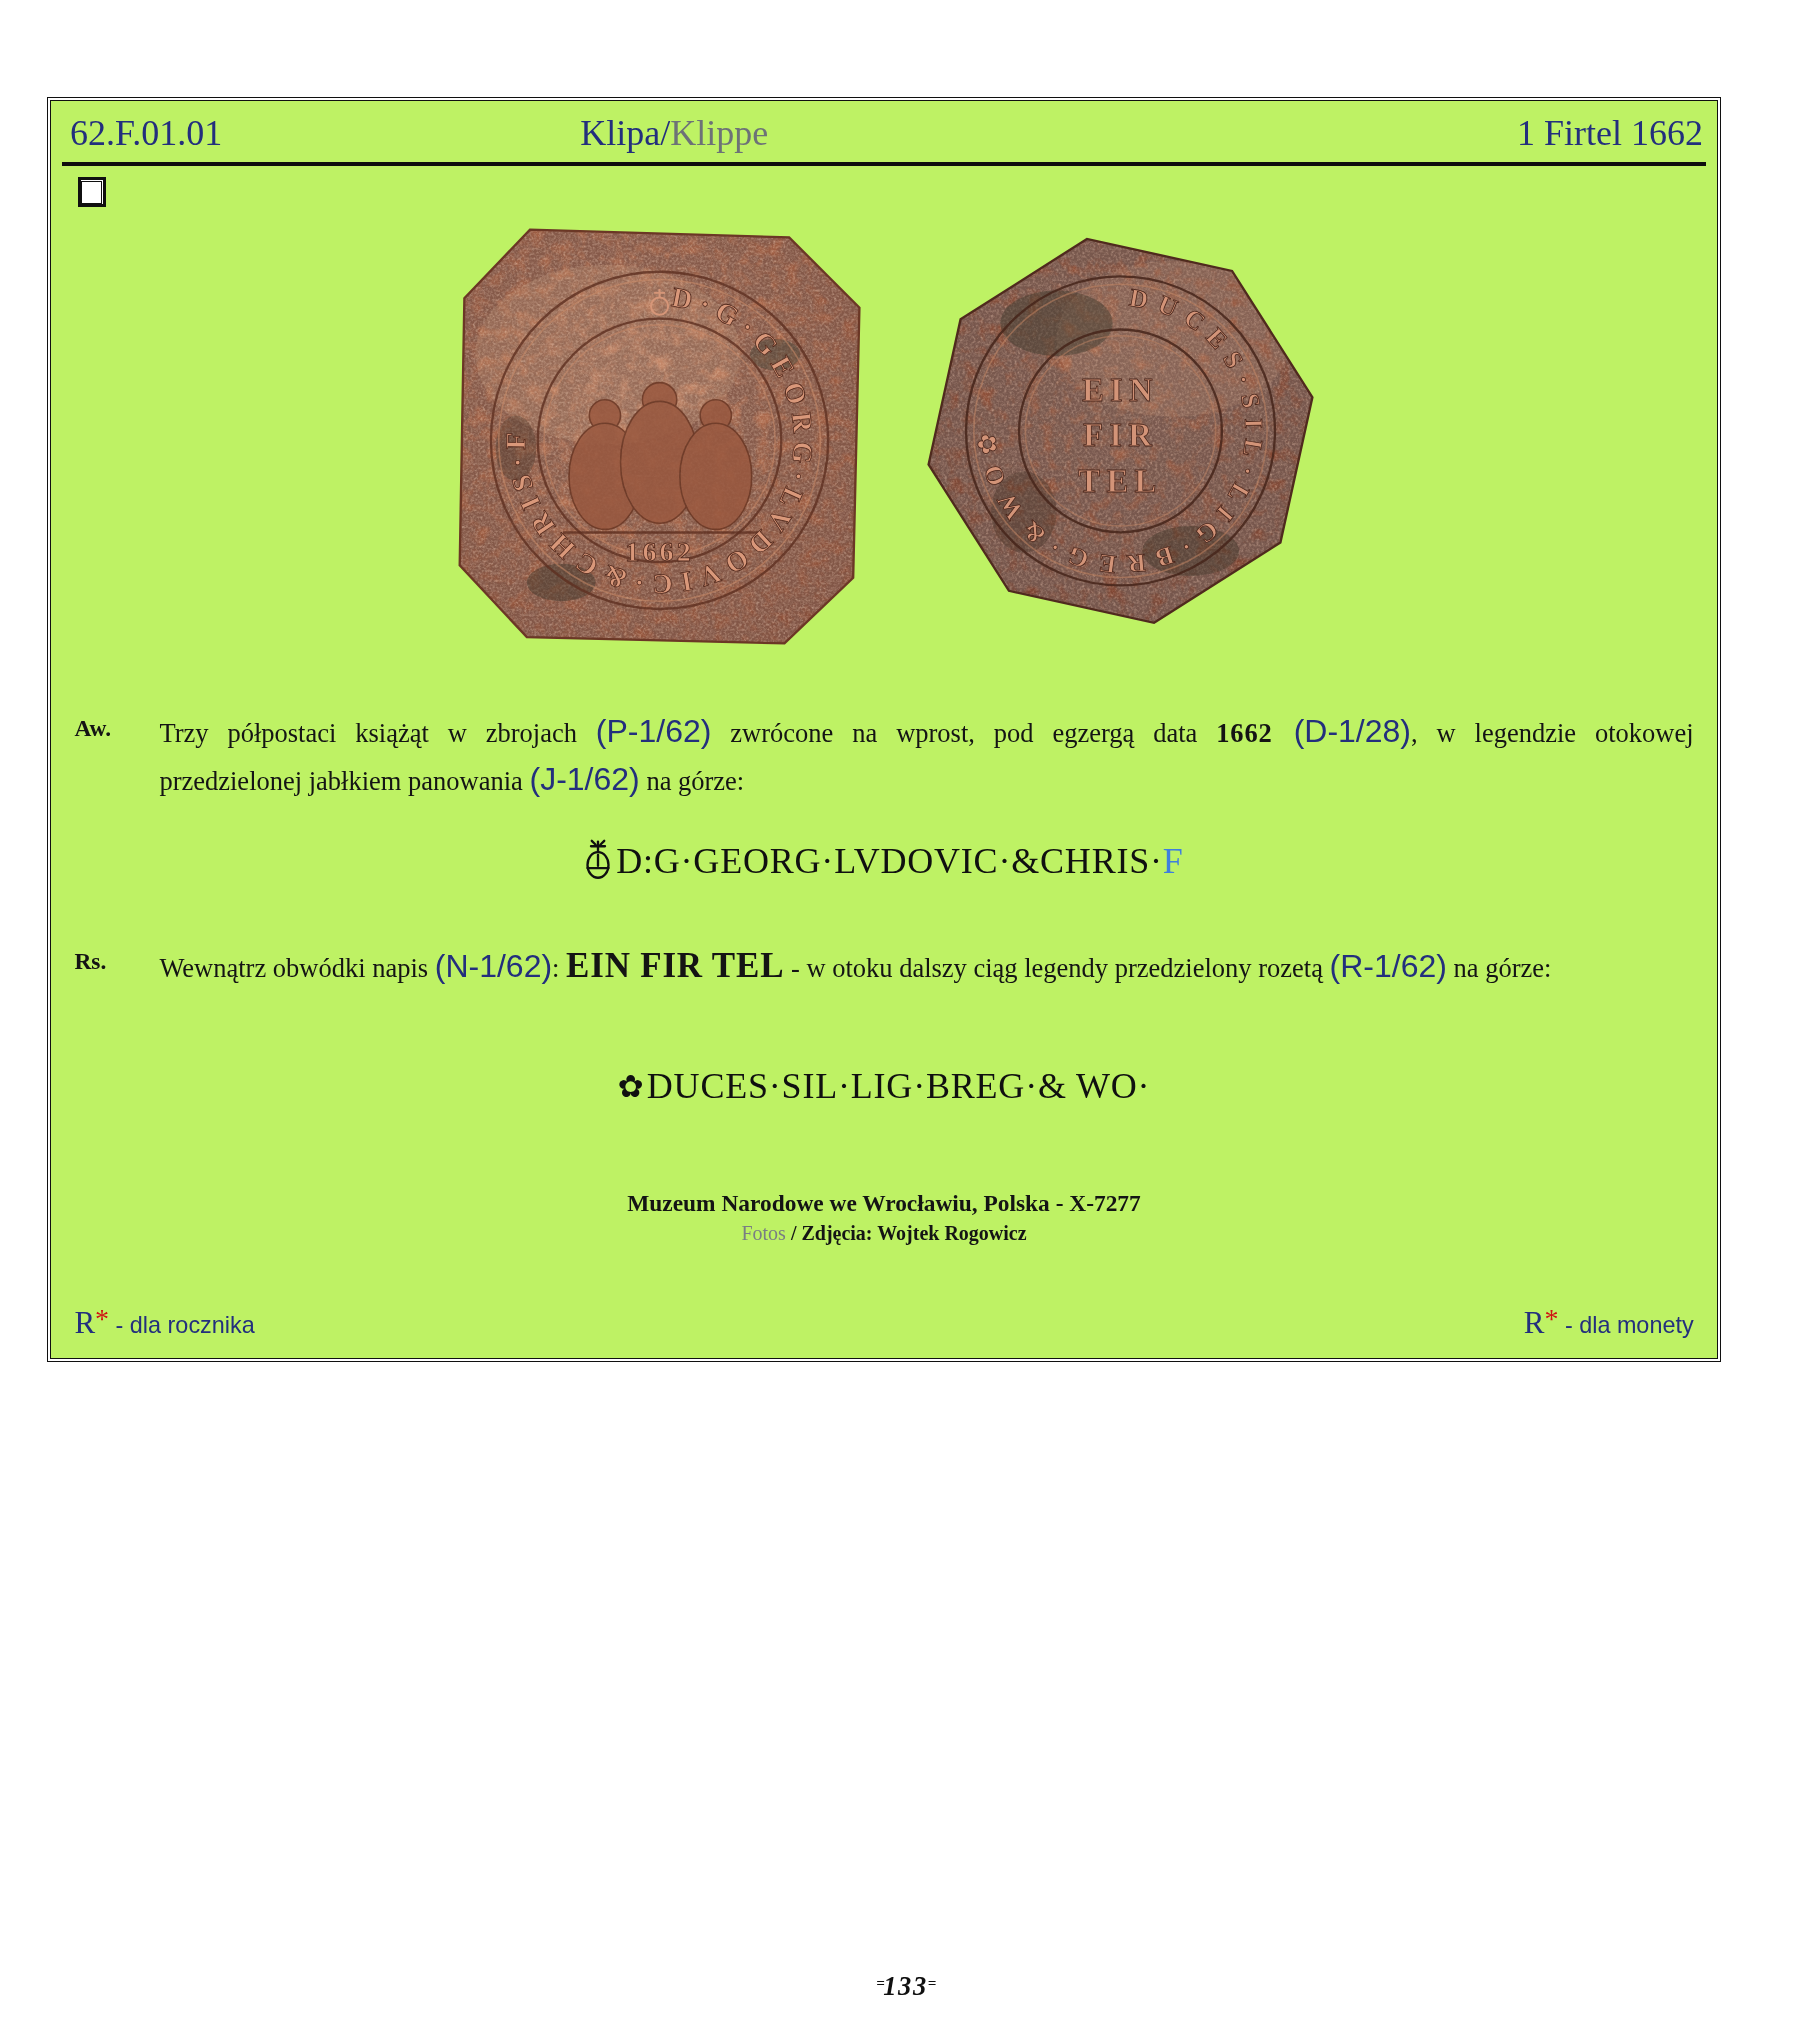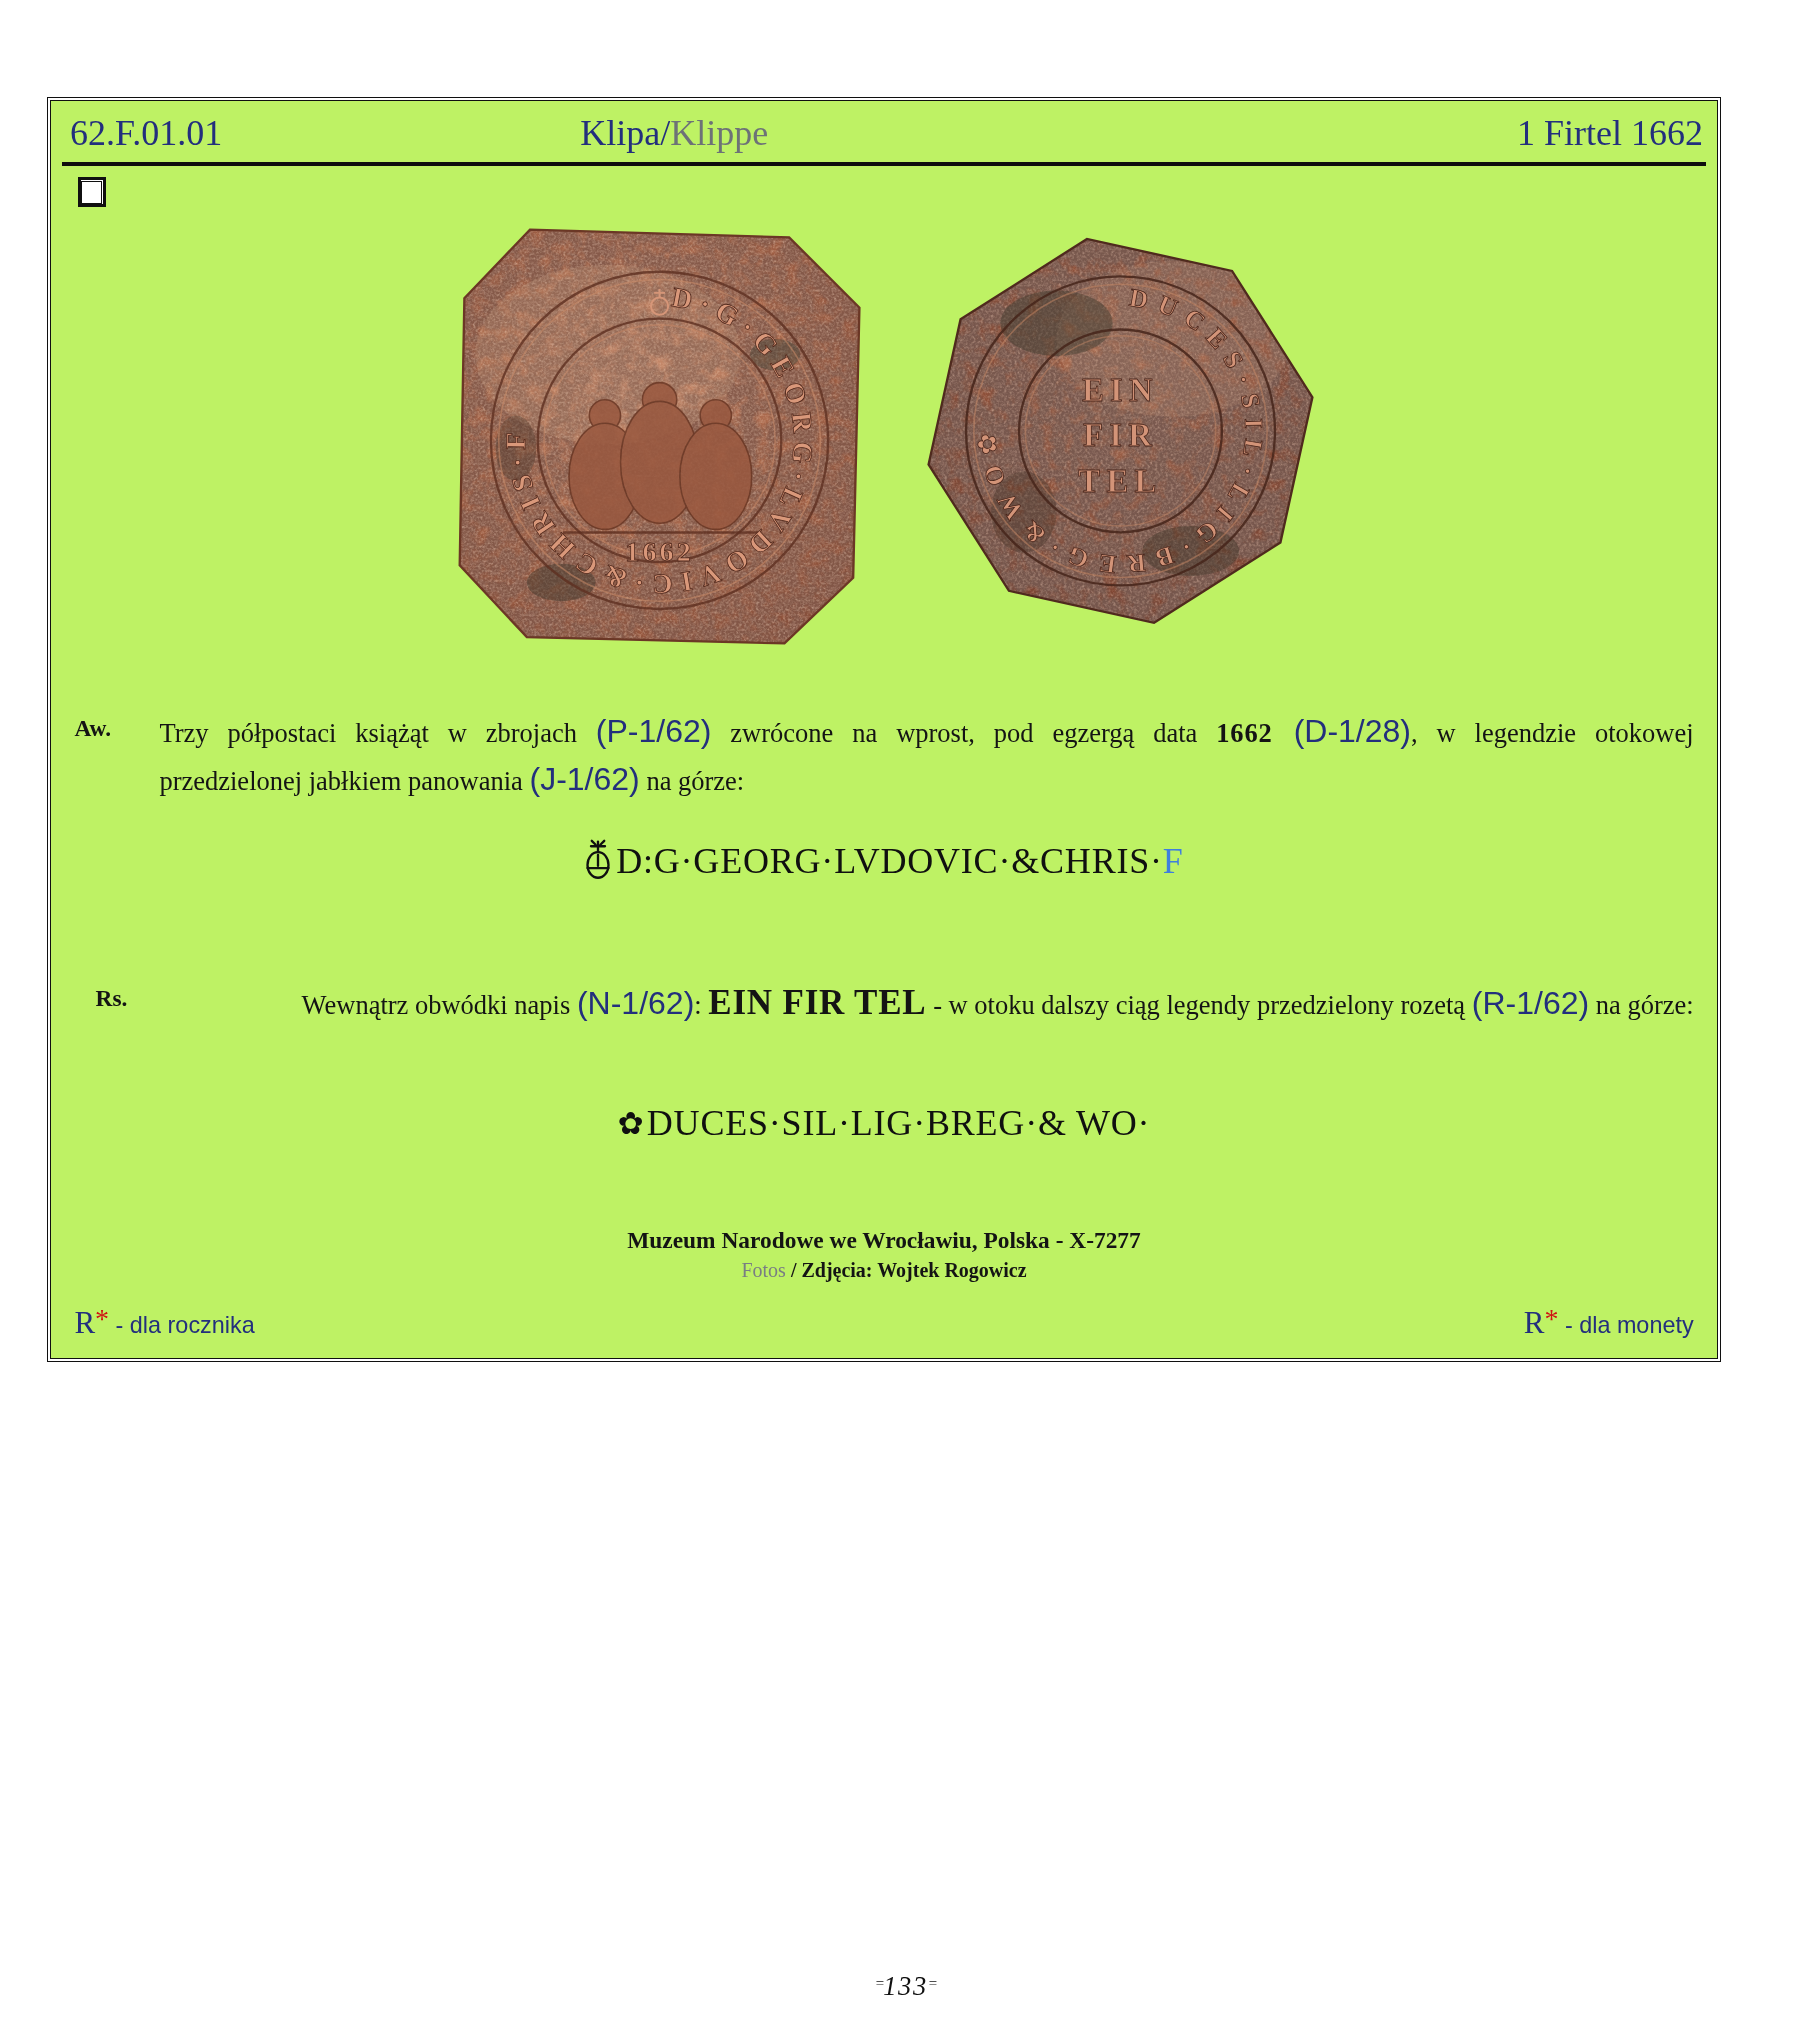--- a/index.html
+++ b/index.html
@@ -23,35 +23,35 @@
   .coins{display:flex;justify-content:center;align-items:flex-start;gap:44px;margin-top:6.2px;}
   .para{display:flex;margin:48px 23.4px 0 23.4px;font-size:26.5px;line-height:1.5;gap:32px;}
   .plabel{width:53px;flex:none;font-weight:700;font-size:23.4px;padding-top:4.7px;}
   .ptext{flex:1;}
   .jline{display:block;text-align:justify;text-align-last:justify;}
   .pline{display:block;}
   .ref{color:#232f7d;font-family:"Liberation Sans",sans-serif;font-size:32px;}
   .date{font-weight:700;letter-spacing:0.8px;}
   .insc{font-size:35px;font-weight:700;letter-spacing:0.8px;}
   .nowrap{white-space:nowrap;}
-  .rs{margin-top:95px;text-align:right;}
+  .rs{margin-top:58px;}
   .legend{text-align:center;font-size:36px;letter-spacing:0.8px;margin-top:36px;white-space:nowrap;color:#101010;}
   .legend2{margin-top:73px;}
   .orb{vertical-align:-7px;margin-right:3.9px;}
   .bluef{color:#3f7ede;}
   .rosette{font-family:"DejaVu Sans",sans-serif;font-size:31px;vertical-align:1.6px;margin-right:2.3px;}
   .prov{text-align:center;margin-top:83px;}
   .museum{font-size:23.4px;font-weight:600;}
   .credits{font-size:20px;font-weight:600;margin-top:4.7px;}
   .fotos{color:#797e83;font-weight:400;}
   .rarity{position:absolute;left:23.4px;right:23.4px;bottom:17px;display:flex;justify-content:space-between;
           color:#232f7d;font-size:23.4px;font-family:"Liberation Sans",sans-serif;}
   .rr{font-family:"Liberation Serif",serif;font-size:31px;}
   .star{color:#cf1212;font-size:28px;vertical-align:4.7px;font-family:"Liberation Serif",serif;}
-  .pagenum{position:absolute;top:1971px;left:0;width:100%;text-align:center;font-size:26.5px;font-style:italic;color:#101010;}
+  .pagenum{position:absolute;top:1971px;left:0;width:100%;text-align:center;font-size:26.5px;font-style:italic;color:#101010;font-weight:bold;}
   .pdec{font-size:15px;vertical-align:7px;letter-spacing:-1.6px;}
   .pnum{letter-spacing:1.6px;}
   svg text{font-family:"Liberation Serif","DejaVu Sans",serif;}
 </style>
 </head>
 <body>
 
 <div class="page">
 
   <div class="frame">

